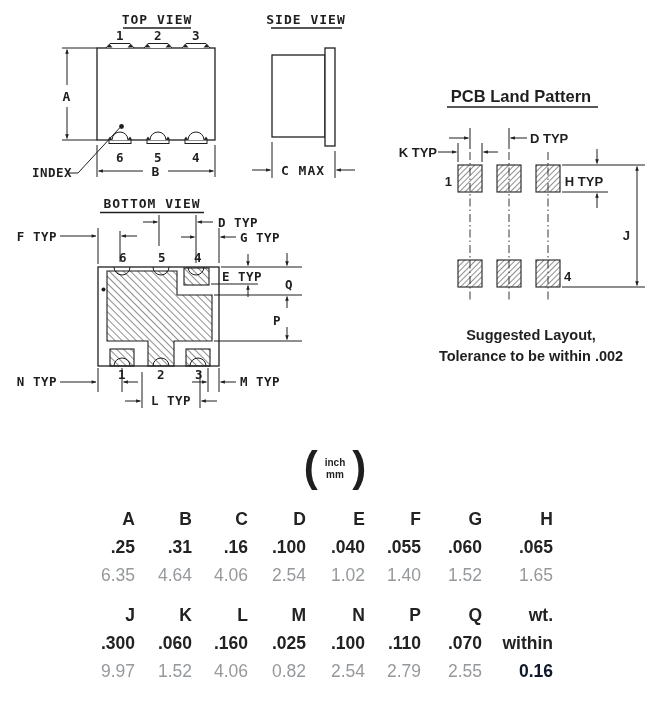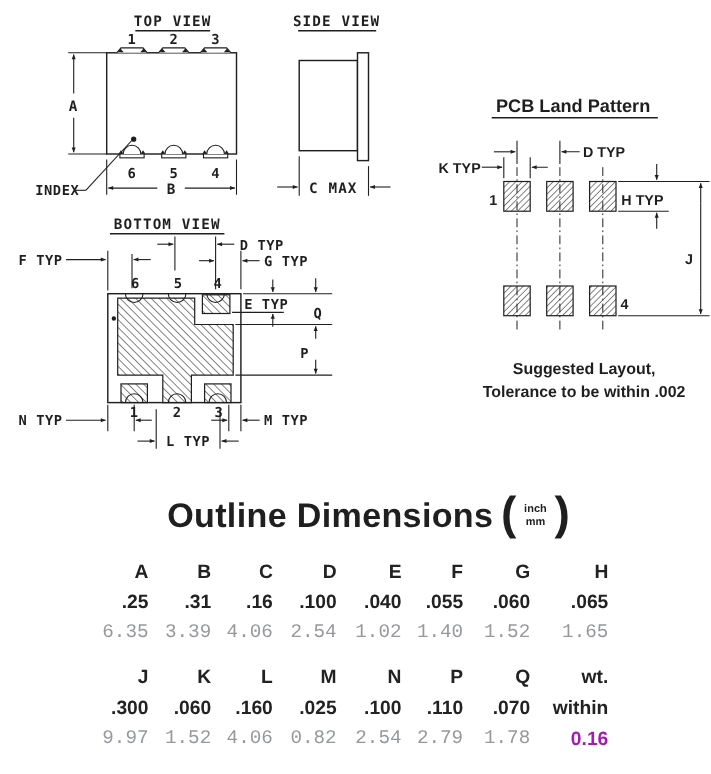--- a/index.html
+++ b/index.html
@@ -23,22 +23,22 @@
   .dim-title{position:absolute;left:0;top:450px;width:646px;display:flex;justify-content:center;
              align-items:center;gap:7px;transform:translateX(12px);}
   .dim-title .big{font-size:31px;font-weight:bold;letter-spacing:0.3px;}
   .paren{font-size:42px;font-weight:bold;line-height:0.9;position:relative;top:-2px;}
   .units{display:flex;flex-direction:column;align-items:center;font-size:10px;font-weight:bold;line-height:1.15;}
   .dim-table{position:absolute;left:60px;width:500px;}
   .g1{top:505px;} .g2{top:601px;}
   .trow{display:grid;grid-template-columns:75px 57px 56px 58px 59px 56px 61px 71px;height:28px;align-items:center;}
   .cell{text-align:right;font-size:17.5px;}
   .b{font-weight:bold;color:#222;}
-  .mm{color:#96999c;font-family:Liberation Mono, monospace;}
-  .mm-bold{color:#a21caf;font-weight:bold;}
+  .mm{color:#96999c;}
+  .mm-bold{color:#0f172a;font-weight:bold;}
 </style>
 </head>
 <body>
 
 <div class="page">
 
 <svg width="646" height="430" viewBox="0 0 646 430">
   <defs>
     <marker id="ar" viewBox="0 0 10 10" refX="9.5" refY="5" markerWidth="11" markerHeight="4.6" orient="auto">
       <path d="M0,1 L10,5 L0,9 Z" fill="#1f1f1f"></path>
@@ -265,21 +265,20 @@
       <line class="thin" x1="637" y1="268" x2="637" y2="285.5" marker-end="url(#ar)"></line>
       <line class="thin" x1="637" y1="185" x2="637" y2="268"></line>
       <text class="sans s13" x="630" y="240" text-anchor="end">J</text>
     </g>
     <text class="sans s14" x="531" y="340" text-anchor="middle">Suggested Layout,</text>
     <text class="sans s14" x="531" y="361" text-anchor="middle">Tolerance to be within  .002</text>
   </g>
 </svg>
 
 <div class="dim-title">
-  <span class="big">Outline Dimensions</span>
   <span class="paren">(</span>
   <span class="units">
     <span>inch</span>
     <span>mm</span>
   </span>
   <span class="paren">)</span>
 </div>
 
 <div class="dim-table g1">
   <div class="trow">
@@ -297,21 +296,21 @@
     <div class="cell b">.31</div>
     <div class="cell b">.16</div>
     <div class="cell b">.100</div>
     <div class="cell b">.040</div>
     <div class="cell b">.055</div>
     <div class="cell b">.060</div>
     <div class="cell b">.065</div>
   </div>
   <div class="trow">
     <div class="cell mm">6.35</div>
-    <div class="cell mm">3.39</div>
+    <div class="cell mm">4.64</div>
     <div class="cell mm">4.06</div>
     <div class="cell mm">2.54</div>
     <div class="cell mm">1.02</div>
     <div class="cell mm">1.40</div>
     <div class="cell mm">1.52</div>
     <div class="cell mm">1.65</div>
   </div>
 </div>
 
 <div class="dim-table g2">
@@ -335,18 +334,18 @@
     <div class="cell b">.070</div>
     <div class="cell b">within</div>
   </div>
   <div class="trow">
     <div class="cell mm">9.97</div>
     <div class="cell mm">1.52</div>
     <div class="cell mm">4.06</div>
     <div class="cell mm">0.82</div>
     <div class="cell mm">2.54</div>
     <div class="cell mm">2.79</div>
-    <div class="cell mm">1.78</div>
+    <div class="cell mm">2.55</div>
     <div class="cell mm-bold">0.16</div>
   </div>
 </div>
 
 </div>
 
 </body></html>

